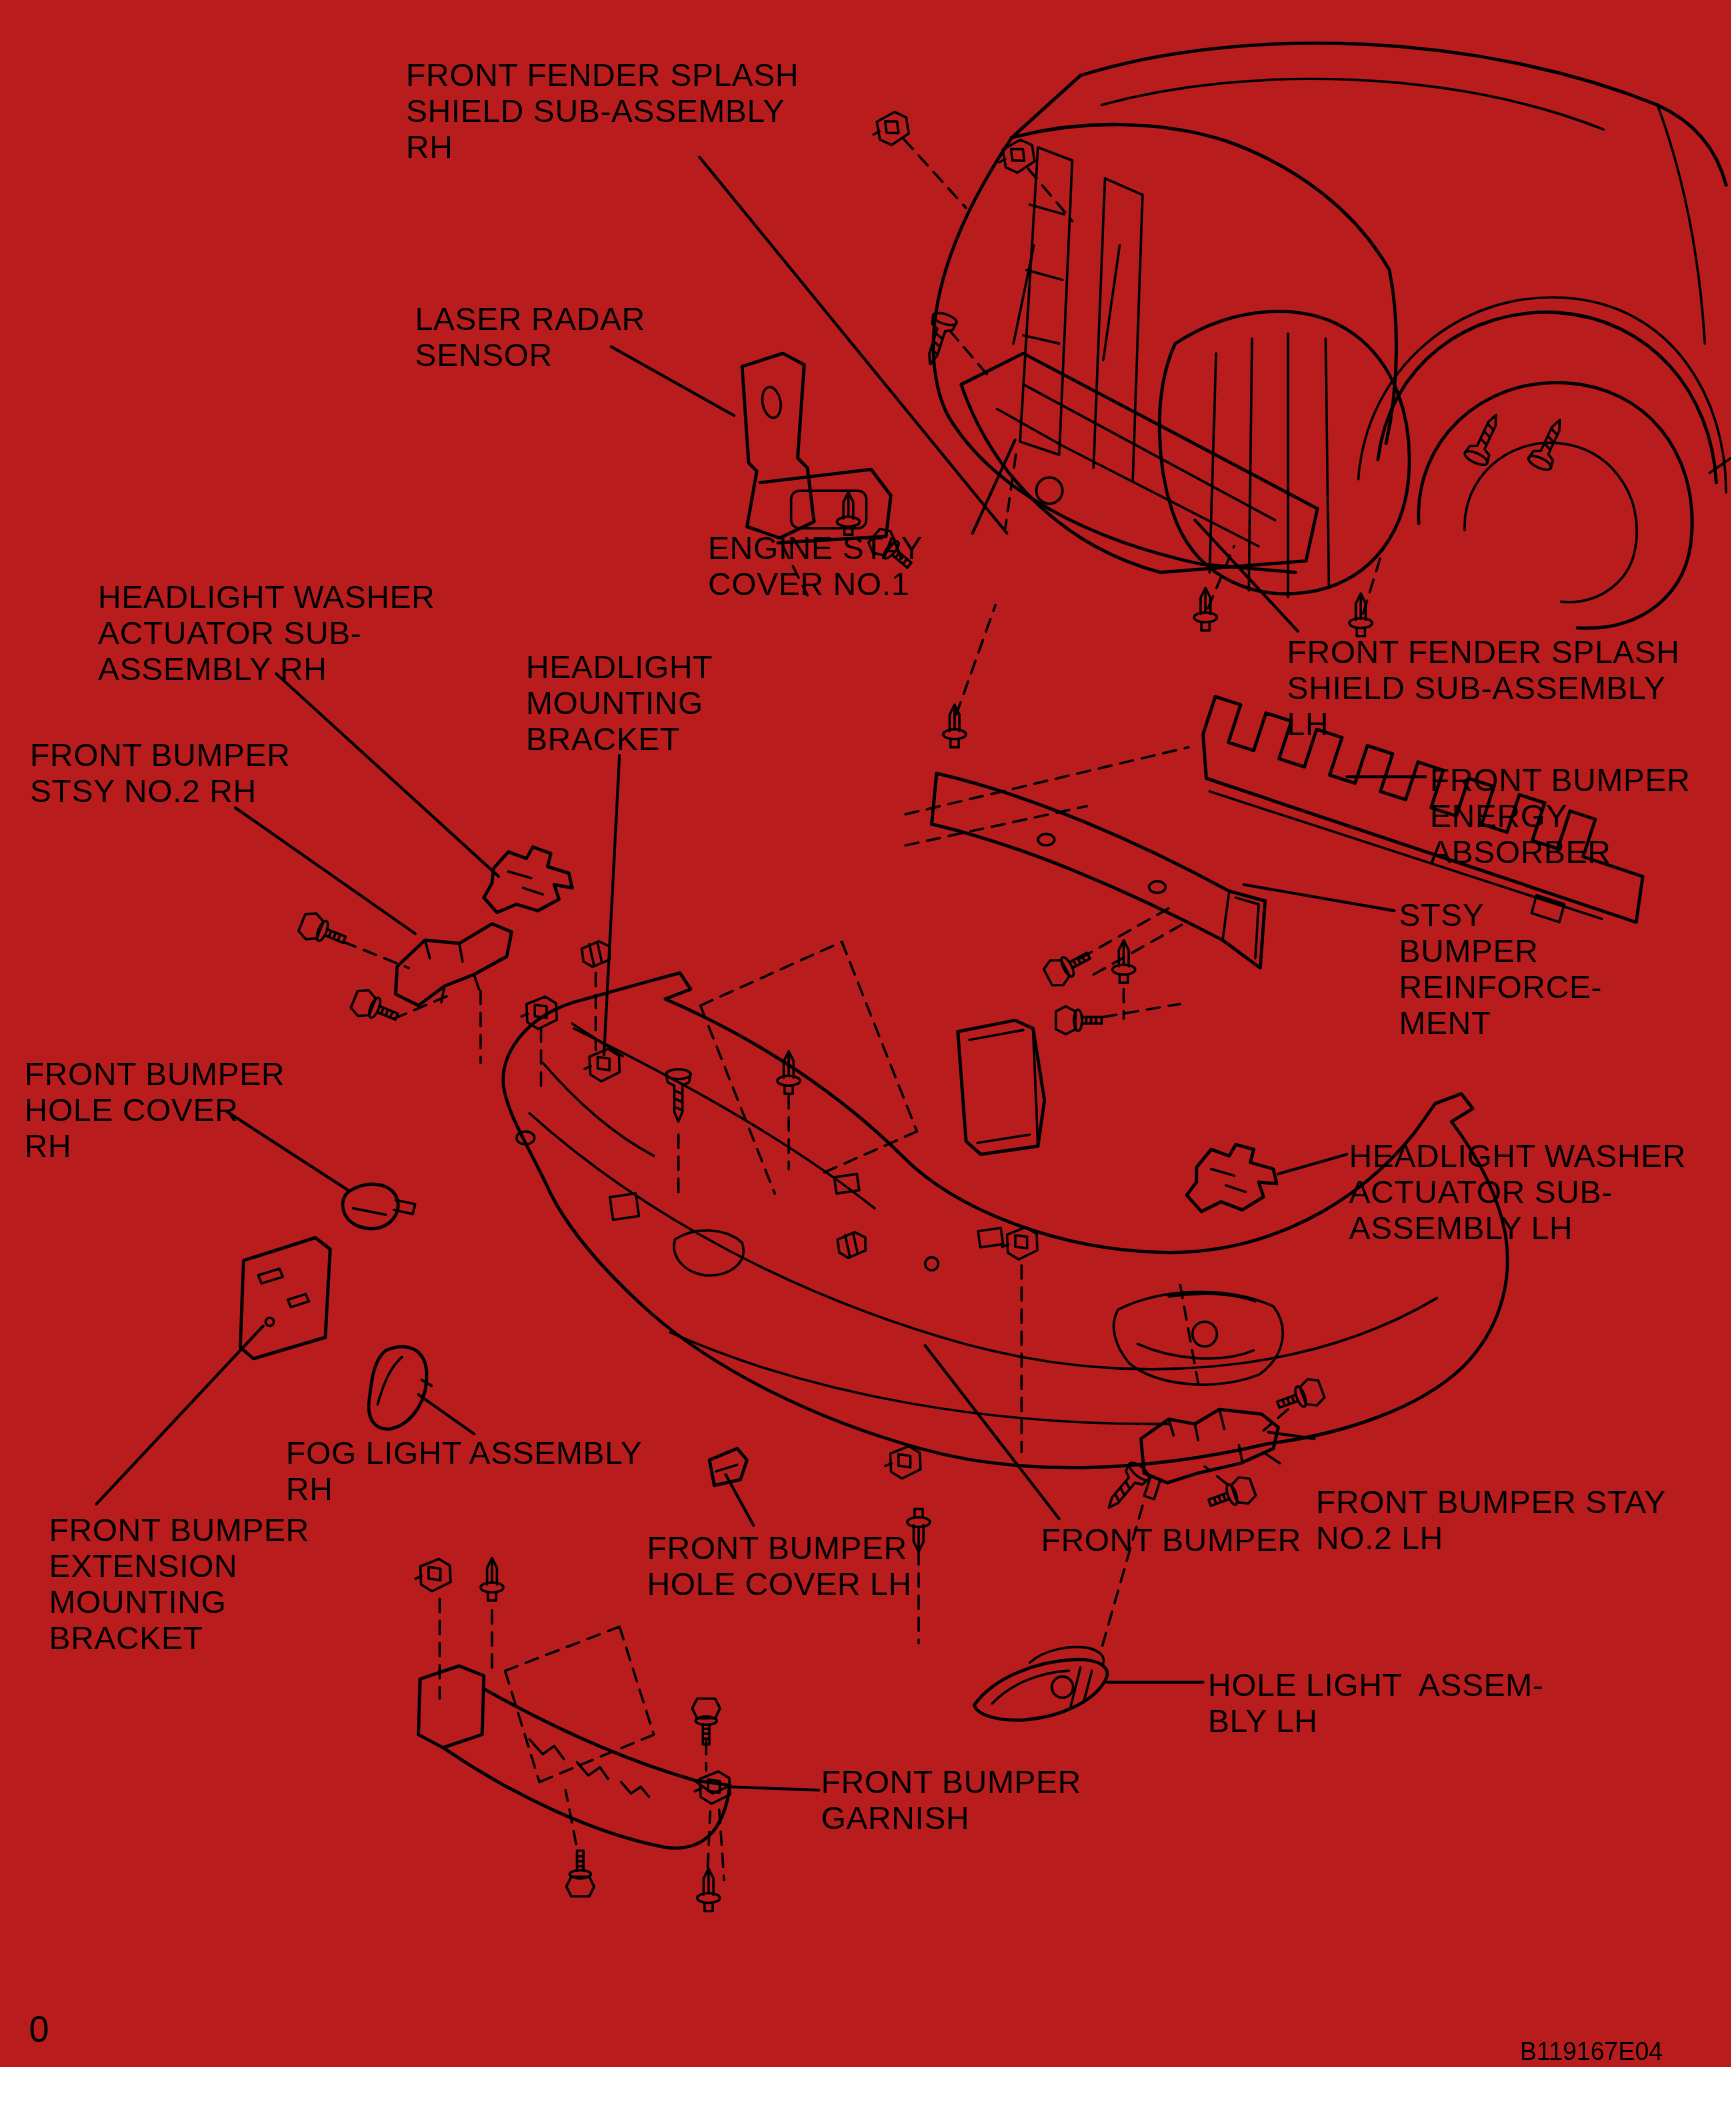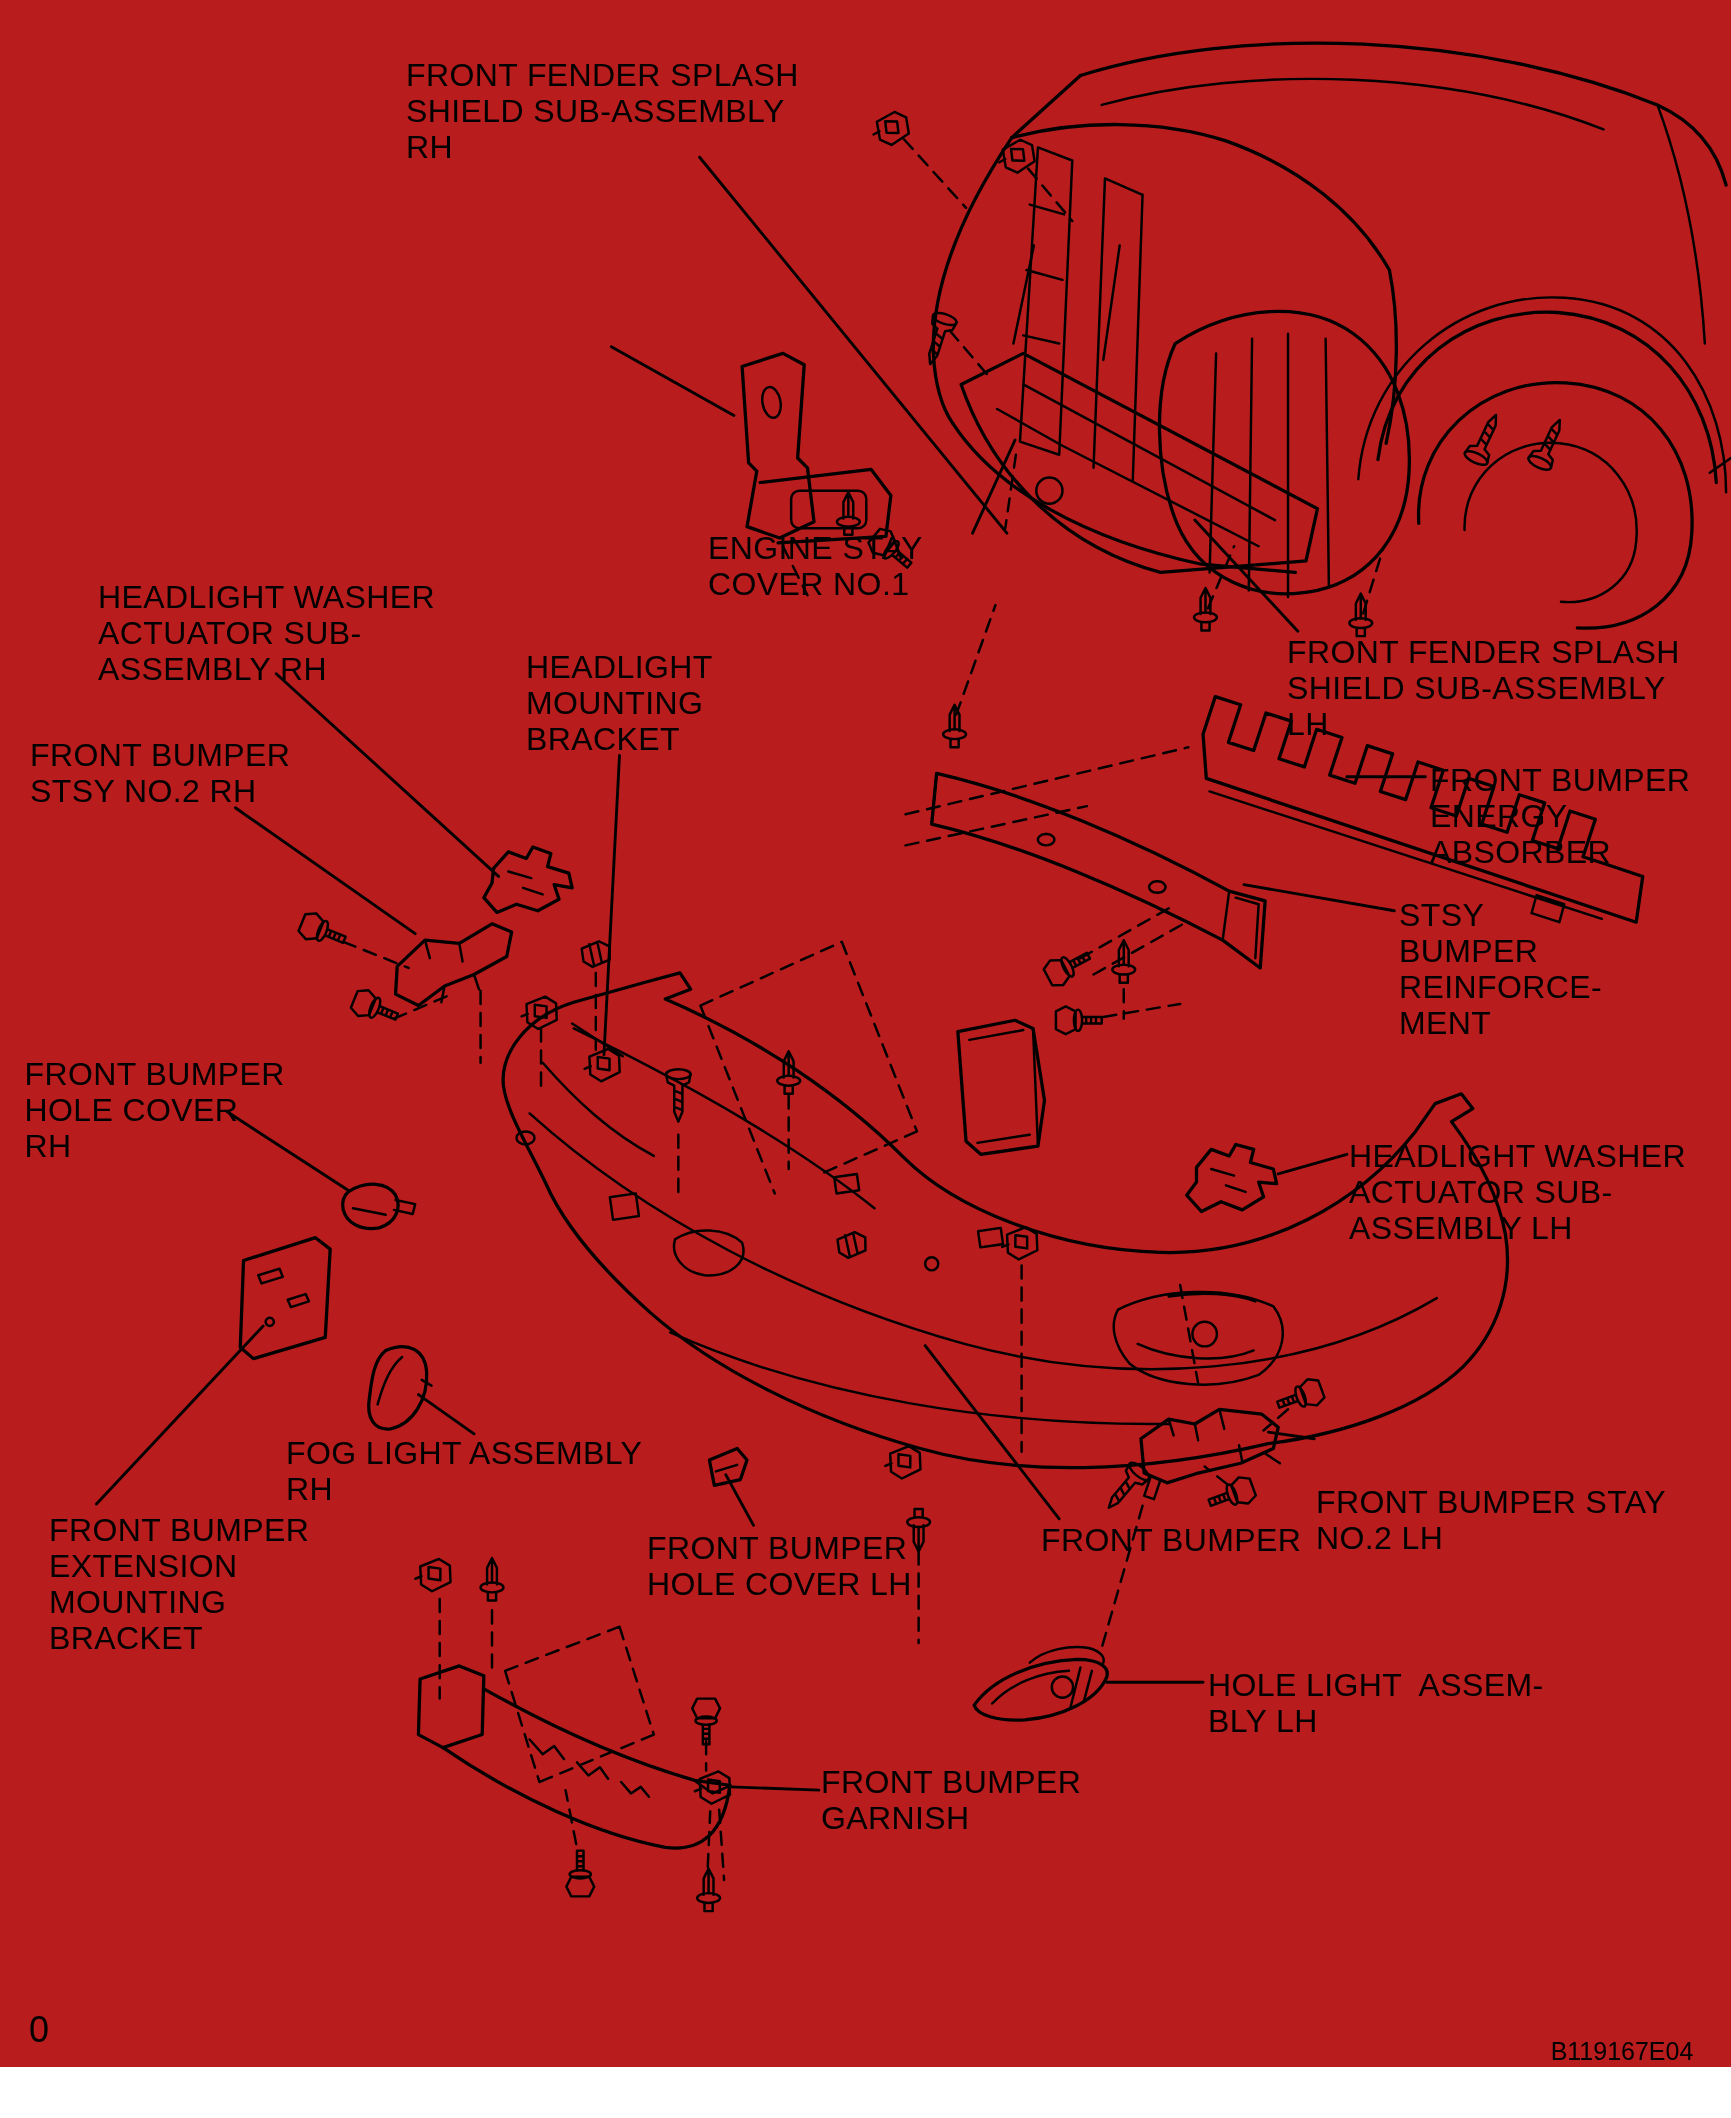--- a/index.html
+++ b/index.html
@@ -8,21 +8,21 @@
   svg.art{position:absolute;left:0;top:0;width:1731px;height:2119px;}
   svg.art path, svg.art ellipse, svg.art circle, svg.art rect, svg.art line{
         fill:none;stroke:#000;stroke-linecap:round;stroke-linejoin:round;}
   .s4{stroke-width:4px;}
   .s3{stroke-width:3px;}
   .dash{stroke-width:3px;stroke-dasharray:16 11;}
   .lead{stroke-width:3.5px;}
   .lbl{position:absolute;font-size:32px;line-height:1.13;letter-spacing:0.4px;color:#000;
        white-space:pre-wrap;}
   .pageno{position:absolute;left:29px;top:2009px;font-size:36px;color:#000;}
-  .figcode{position:absolute;left:1520px;top:2037px;width:204px;text-align:center;
+  .figcode{position:absolute;left:1520px;top:2037px;width:204px;text-align:left;
        font-size:25px;color:#000;}
 </style>
 </head>
 <body>
 
 <div class="page">
 
 <svg class="art" viewBox="0 0 2118 2592" aria-hidden="true">
   <defs>
     <g id="sym-bolt">
@@ -223,20 +223,22 @@
     M856,192 L1232,652 M748,424 L898,508 M1190,652 L1242,538 M1588,772 L1462,636
     M338,824 L610,1072 M758,924 L739,1290 M288,988 L508,1142 M1648,950 L1744,950
     M1522,1082 L1706,1114 M278,1360 L426,1456 M1564,1436 L1648,1412 M512,1706 L580,1754
     M322,1622 L118,1840 M888,1804 L922,1866 M1132,1646 L1296,1858 M1552,1752 L1608,1760
     M1354,2058 L1472,2058 M894,2186 L1002,2190"></path>
 </svg>
 
 <div class="lbl" style="left:406px;top:57px">FRONT FENDER SPLASH
 SHIELD SUB-ASSEMBLY
 RH</div>
+<div class="lbl" style="left:415px;top:301px">LASER RADAR
+SENSOR</div>
 <div class="lbl" style="left:708px;top:530px">ENGINE STAY
 COVER NO.1</div>
 <div class="lbl" style="left:1287px;top:634px">FRONT FENDER SPLASH
 SHIELD SUB-ASSEMBLY
 LH</div>
 <div class="lbl" style="left:98px;top:579px">HEADLIGHT WASHER
 ACTUATOR SUB-
 ASSEMBLY RH</div>
 <div class="lbl" style="left:526px;top:649px">HEADLIGHT
 MOUNTING

